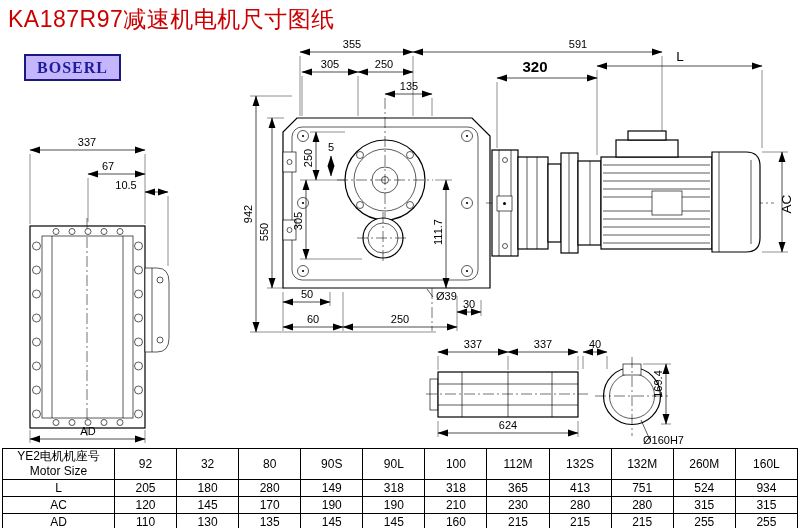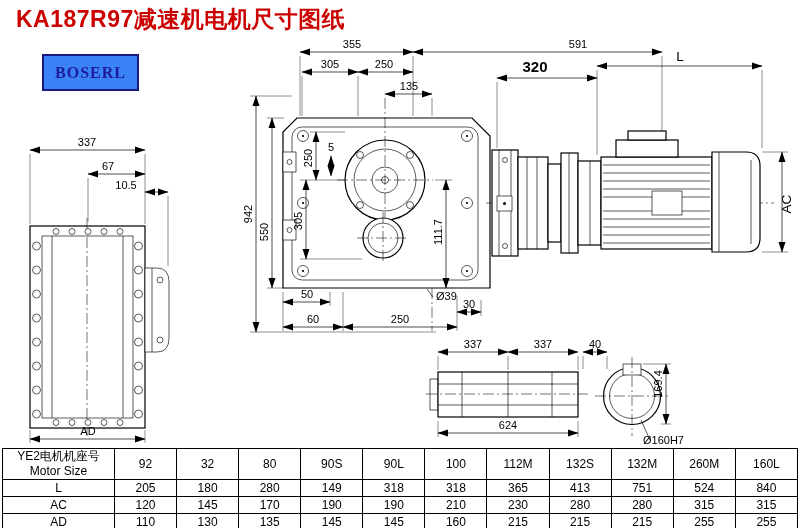--- a/index.html
+++ b/index.html
@@ -1,21 +1,21 @@
 <!DOCTYPE html>
 <html><head>
 <meta charset="utf-8">
 <style>
   * { margin:0; padding:0; box-sizing:border-box; }
   html,body { width:800px; height:528px; background:#ffffff; position:relative; overflow:hidden;
               font-family:"Liberation Sans", sans-serif; }
-  .title { position:absolute; left:16px; top:4px; font-size:23px; font-weight:bold;
+  .title { position:absolute; left:8px; top:4px; font-size:23px; font-weight:normal;
            color:#cb0000; letter-spacing:0.5px; white-space:nowrap; }
-  .logo { position:absolute; left:42px; top:54px; width:97px; height:37px;
-          border:2px solid #191980; background:#3b82f6; display:flex; align-items:center; justify-content:center; }
+  .logo { position:absolute; left:24px; top:54px; width:97px; height:27px;
+          border:2px solid #191980; background:#c4b5fd; display:flex; align-items:center; justify-content:center; }
   .logo span { font-family:"Liberation Serif", serif; font-weight:bold; font-size:16px;
                color:#1d1d9c; letter-spacing:1px; }
   svg.draw { position:absolute; left:0; top:0; }
   svg .t  { font-family:"Liberation Sans", sans-serif; font-size:11px; fill:#000; text-anchor:middle; }
   svg .ts { text-anchor:start; }
   svg .tb { font-size:15px; font-weight:bold; }
   svg .tm { font-size:13.5px; }
   svg .out  { fill:#fff; stroke:#000; stroke-width:1.2; }
   svg .thin { fill:none; stroke:#000; stroke-width:0.65; }
   svg .thinf{ fill:#fff; stroke:#000; stroke-width:0.65; }
@@ -328,21 +328,21 @@
       <td>205</td>
       <td>180</td>
       <td>280</td>
       <td>149</td>
       <td>318</td>
       <td>318</td>
       <td>365</td>
       <td>413</td>
       <td>751</td>
       <td>524</td>
-      <td>840</td>
+      <td>934</td>
     </tr>
     <tr>
       <td>AC</td>
       <td>120</td>
       <td>145</td>
       <td>170</td>
       <td>190</td>
       <td>190</td>
       <td>210</td>
       <td>230</td>

